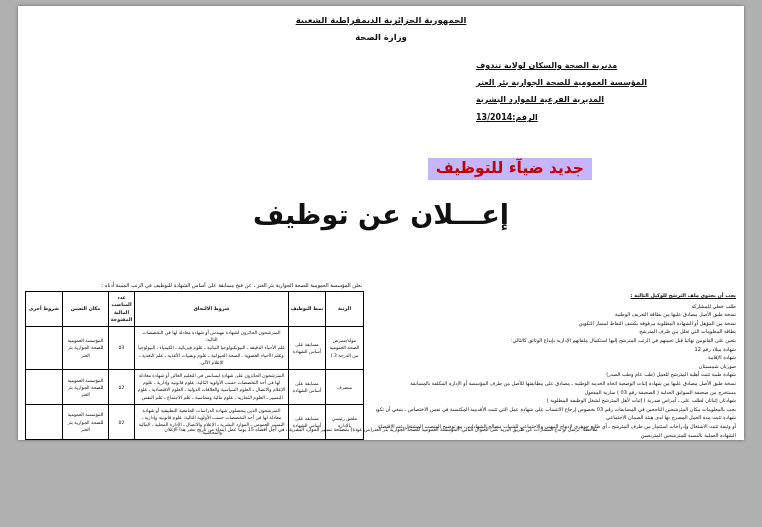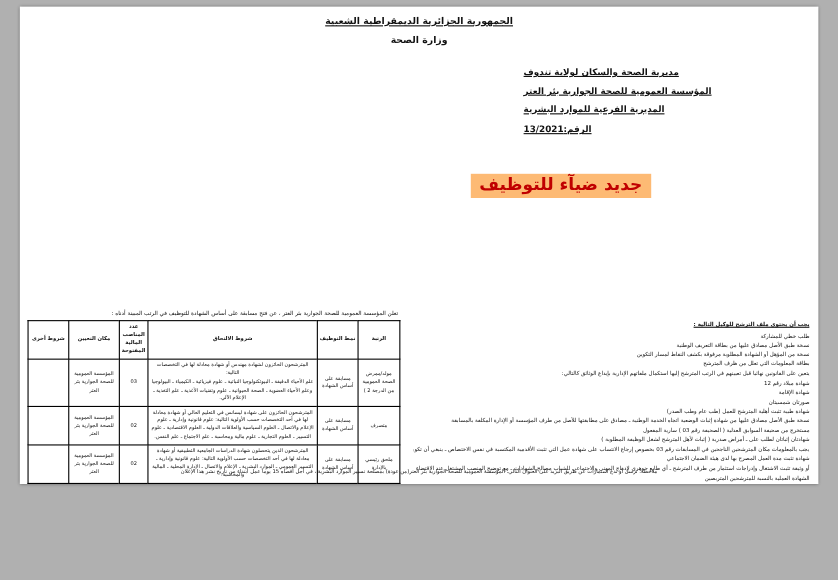--- a/index.html
+++ b/index.html
@@ -45,21 +45,21 @@
     color: #111;
     line-height: 2.1;
   }
   .hdr-right div { text-decoration: underline; }
   .hdr-right .refline { text-decoration: underline; margin-top: 2px; }
 
   .highlight-title {
     position: absolute;
     top: 152px;
     right: 152px;
-    background: #fdba74;
+    background: #c4b5fd;
     color: #c00000;
     font-size: 15.5px;
     font-weight: bold;
     padding: 1px 8px 3px 8px;
     white-space: nowrap;
   }
 
   .main-title {
     position: absolute;
     top: 193px;
@@ -160,25 +160,26 @@
 
   <div class="hdr-center">
     <div class="line1">الجمهورية الجزائرية الديمقراطية الشعبية</div>
     <div class="line2">وزارة الصحة</div>
   </div>
 
   <div class="hdr-right">
     <div>مديرية الصحة والسكان لولاية تندوف</div>
     <div>المؤسسة العمومية للصحة الجوارية بئر العتر</div>
     <div>المديرية الفرعية للموارد البشرية</div>
-    <div class="refline">الرقم:13/2021</div>
+    <div class="refline">الرقم:13/2014</div>
   </div>
 
   <div class="highlight-title">جديد ضيآء للتوظيف</div>
 
+  <div class="main-title">إعـــلان عن توظيف</div>
 
   <div class="intro">تعلن المؤسسة العمومية للصحة الجوارية بئر العتر ، عن فتح مسابقة على أساس الشهادة  للتوظيف في الرتب المبينة أدناه :</div>
 
   <div class="tbl-wrap">
     <table class="ann">
       <thead>
         <tr>
           <th class="col-rank">الرتبة</th>
           <th class="col-post">نمط التوظيف</th>
           <th class="col-cond">شروط الالتحاق</th>

